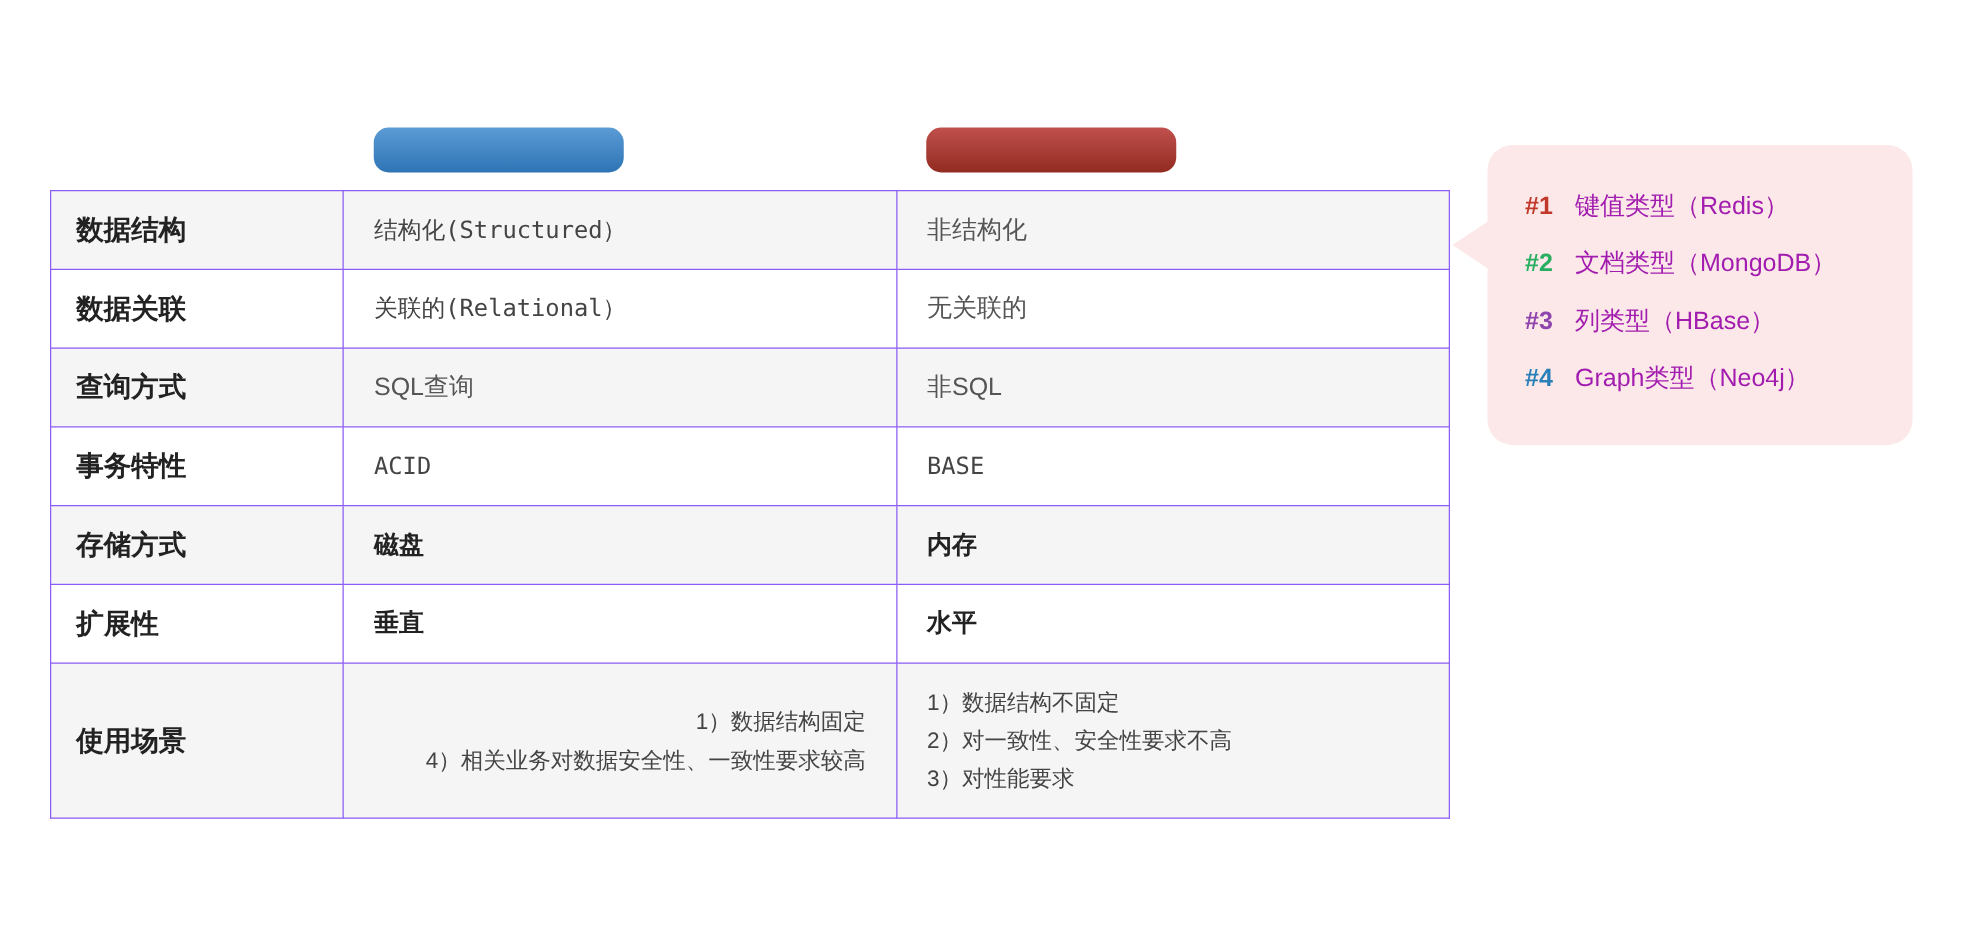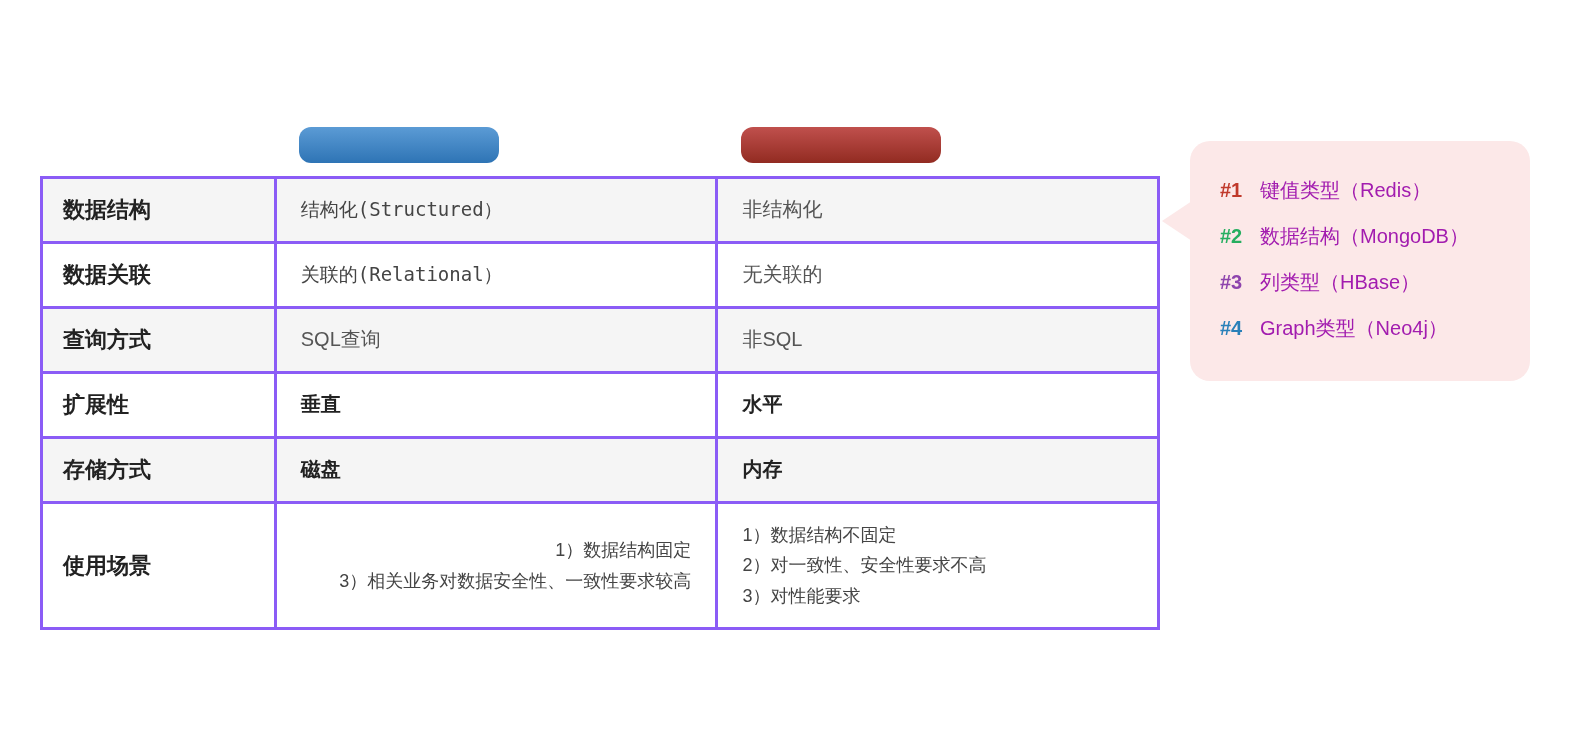--- a/index.html
+++ b/index.html
@@ -68,21 +68,21 @@
       display: inline-block;
       min-width: 200px;
       border: none;
     }
     thead th {
       border: none !important;
       background: transparent;
       padding-bottom: 8px;
     }
     tbody tr td {
-      border: 3px solid #8b5cf6;
+      border: 1px solid #8b5cf6;
       margin-left: 27px;
     }
     tbody tr:nth-child(odd) {
       background: #f5f5f5;
     }
     tbody tr:nth-child(even) {
       background: #fff;
     }
     .row-label {
       font-weight: bold;
@@ -184,55 +184,60 @@
             <td class="row-label col-label">数据关联</td>
             <td class="col-sql cell-mono">关联的(Relational）</td>
             <td class="col-nosql cell-normal">无关联的</td>
           </tr>
           <tr>
             <td class="row-label col-label">查询方式</td>
             <td class="col-sql cell-normal">SQL查询</td>
             <td class="col-nosql cell-normal">非SQL</td>
           </tr>
           <tr>
+            <td class="row-label col-label">事务特性</td>
+            <td class="col-sql cell-mono">ACID</td>
+            <td class="col-nosql cell-mono">BASE</td>
+          </tr>
+          <tr>
+            <td class="row-label col-label">存储方式</td>
+            <td class="col-sql cell-bold">磁盘</td>
+            <td class="col-nosql cell-bold">内存</td>
+          </tr>
+          <tr>
             <td class="row-label col-label">扩展性</td>
             <td class="col-sql cell-bold">垂直</td>
             <td class="col-nosql cell-bold">水平</td>
           </tr>
           <tr>
-            <td class="row-label col-label">存储方式</td>
-            <td class="col-sql cell-bold">磁盘</td>
-            <td class="col-nosql cell-bold">内存</td>
-          </tr>
-          <tr>
             <td class="row-label col-label">使用场景</td>
             <td class="col-sql usage-cell" style="text-align: right;">
               <div>1）数据结构固定</div>
-              <div>3）相关业务对数据安全性、一致性要求较高</div>
+              <div>4）相关业务对数据安全性、一致性要求较高</div>
             </td>
             <td class="col-nosql usage-cell" style="text-align: left;">
               <div>1）数据结构不固定</div>
               <div>2）对一致性、安全性要求不高</div>
               <div>3）对性能要求</div>
             </td>
           </tr>
         </tbody>
     </table>
   </div>
 
   <div class="callout-container">
     <div class="callout-box">
       <div id="callout-items-container">
           <div class="callout-item">
             <span class="hash-num hash-red">#1</span>
             <span class="callout-text">键值类型（Redis）</span>
           </div>
           <div class="callout-item">
             <span class="hash-num hash-green">#2</span>
-            <span class="callout-text">数据结构（MongoDB）</span>
+            <span class="callout-text">文档类型（MongoDB）</span>
           </div>
           <div class="callout-item">
             <span class="hash-num hash-purple">#3</span>
             <span class="callout-text">列类型（HBase）</span>
           </div>
           <div class="callout-item">
             <span class="hash-num hash-blue">#4</span>
             <span class="callout-text">Graph类型（Neo4j）</span>
           </div>
         </div>

